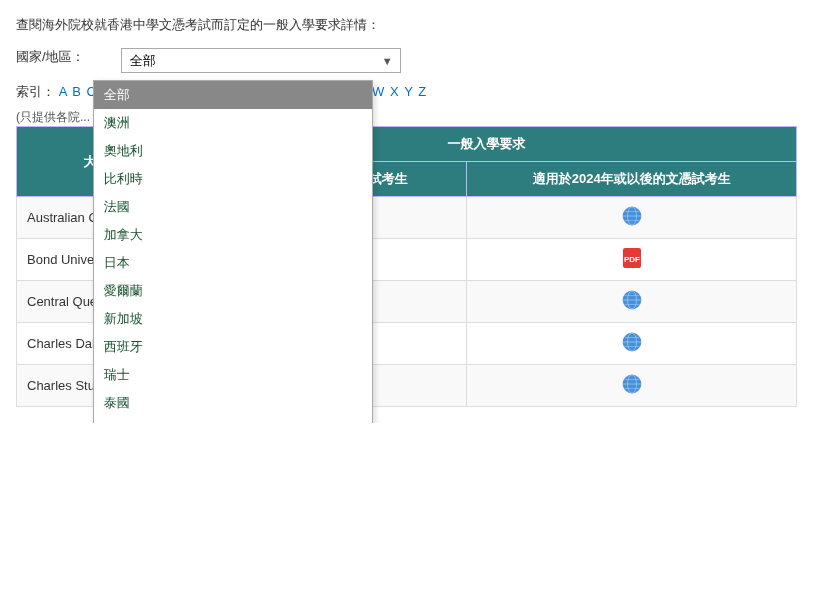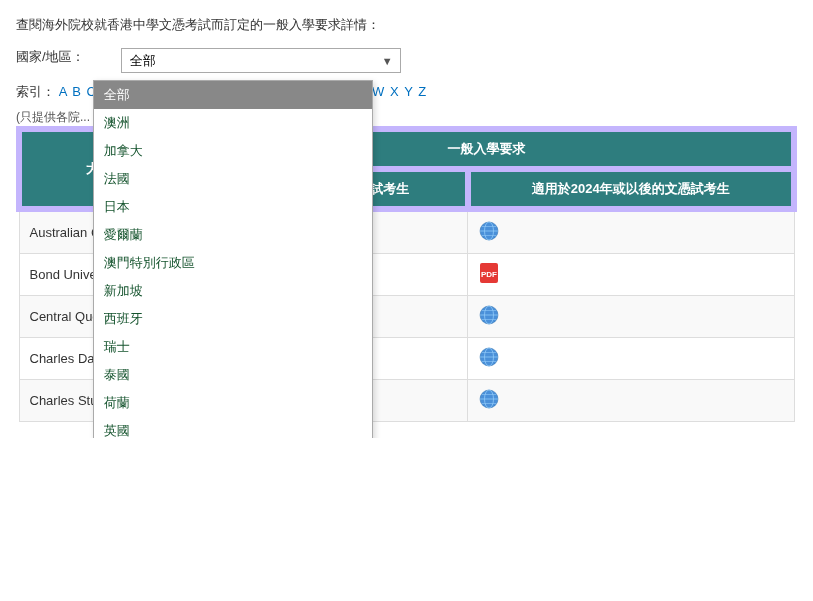--- a/index.html
+++ b/index.html
@@ -27,25 +27,25 @@
       pointer-events: none;
       font-size: 11px;
       color: #555;
     }
     .index-row { font-size: 13px; margin-bottom: 8px; }
     .index-row a { color: #0070c0; text-decoration: none; margin-right: 2px; }
     .note-row { font-size: 12px; color: #555; margin-bottom: 0; }
     .table-wrapper { position: relative; width: 100%; }
     table { width: 100%; border-collapse: collapse; font-size: 13px; }
     thead tr { background: #2e7d7e; color: #fff; }
-    thead th { padding: 8px 10px; text-align: center; border: 6px solid #c4b5fd; }
+    thead th { padding: 8px 10px; text-align: center; border: 1px solid #c4b5fd; }
     thead th.univ-col { width: 160px; }
     tbody tr { background: #fff; }
     tbody tr:nth-child(odd) { background: #f9f9f9; }
-    tbody td { padding: 8px 10px; border: 1px solid #ddd; text-align: left; vertical-align: middle; }
+    tbody td { padding: 8px 10px; border: 1px solid #ddd; text-align: center; vertical-align: middle; }
     tbody td.univ-cell { text-align: left; font-size: 13px; color: #333; }
     .pdf-icon { display: inline-block; width: 22px; height: 22px; }
     .pdf-icon svg { width: 22px; height: 22px; }
     .globe-icon { display: inline-block; width: 22px; height: 22px; }
     .globe-icon svg { width: 22px; height: 22px; }
 
     
     .dropdown-overlay {
       position: absolute;
       top: 32px;
@@ -77,25 +77,26 @@
     <span class="field-label">國家/地區：</span>
     <div class="select-wrapper">
       <select class="region-select">
         
       <option value="all">全部</option><option value="australia">澳洲</option><option value="austria">奧地利</option><option value="belgium">比利時</option><option value="canada">加拿大</option><option value="france">法國</option><option value="germany">德國</option><option value="ireland">愛爾蘭</option><option value="japan">日本</option><option value="korea">韓國</option><option value="macau">澳門特別行政區</option><option value="malaysia">馬來西亞</option><option value="newzealand">新西蘭</option><option value="singapore">新加坡</option><option value="spain">西班牙</option><option value="switzerland">瑞士</option><option value="thailand">泰國</option><option value="netherlands">荷蘭</option><option value="uk">英國</option><option value="usa">美國</option></select>
       <span class="select-arrow">▼</span>
       <div class="dropdown-overlay">
 
       <div class="dropdown-item selected">全部</div>
           <div class="dropdown-item">澳洲</div>
+          <div class="dropdown-item">奧地利</div>
+          <div class="dropdown-item">比利時</div>
+          <div class="dropdown-item">法國</div>
           <div class="dropdown-item">加拿大</div>
-          <div class="dropdown-item">法國</div>
           <div class="dropdown-item">日本</div>
           <div class="dropdown-item">愛爾蘭</div>
-          <div class="dropdown-item">澳門特別行政區</div>
           <div class="dropdown-item">新加坡</div>
           <div class="dropdown-item">西班牙</div>
           <div class="dropdown-item">瑞士</div>
           <div class="dropdown-item">泰國</div>
           <div class="dropdown-item">荷蘭</div>
           <div class="dropdown-item">英國</div>
         </div>
     </div>
   </div>
 

